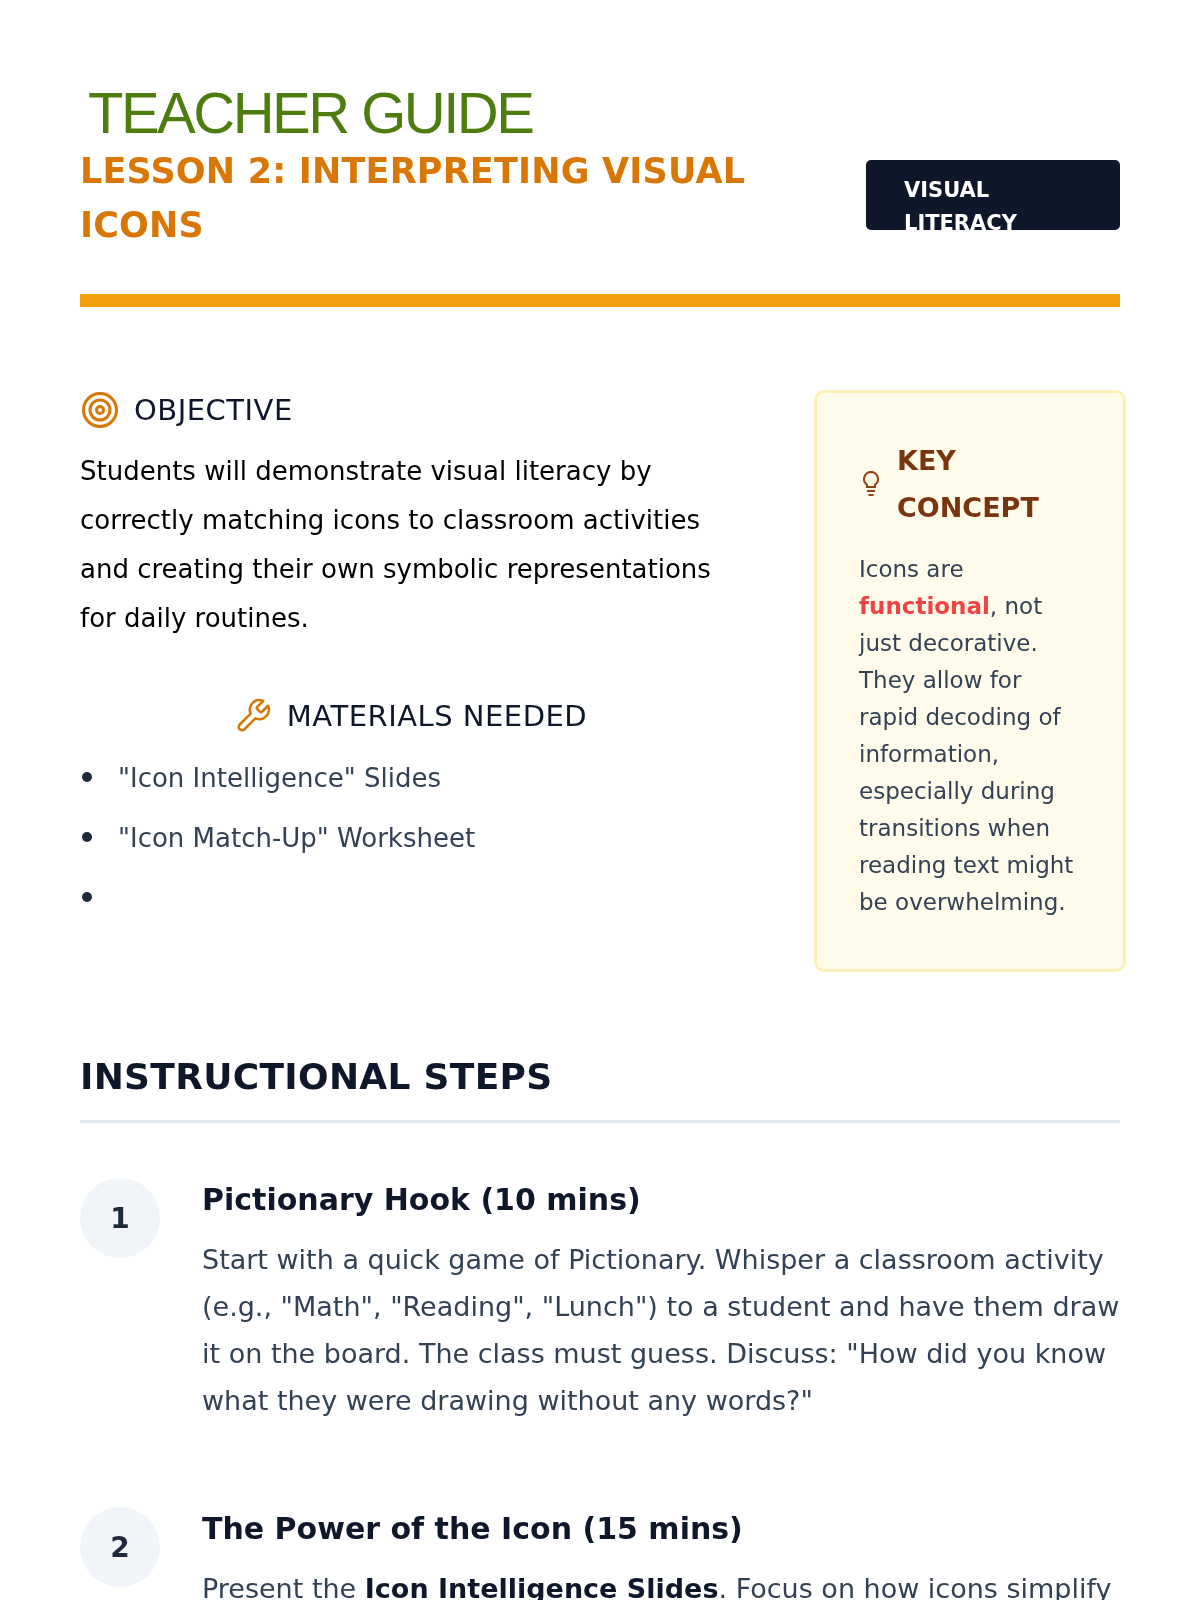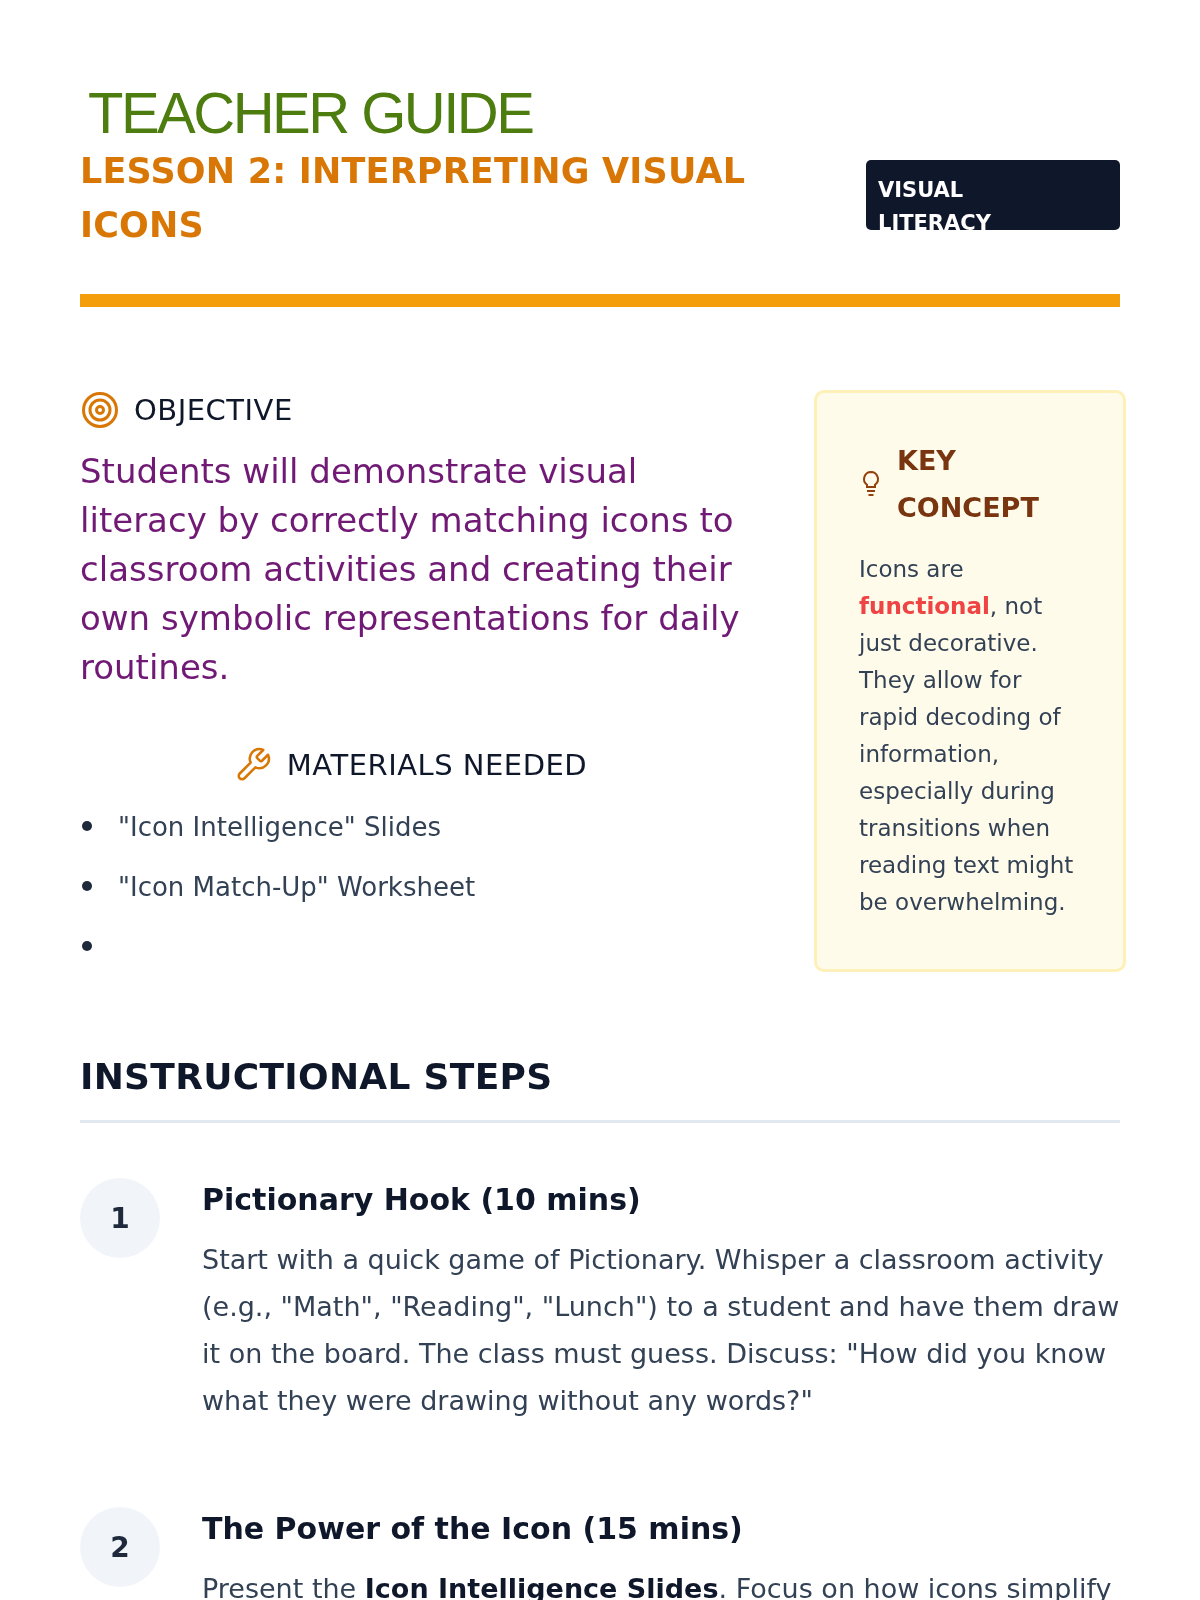--- a/index.html
+++ b/index.html
@@ -4,29 +4,29 @@
   <style>
     * { box-sizing: border-box; margin: 0; padding: 0; }
     html, body { width: 1200px; height: 1600px; background: #ffffff; overflow: hidden; }
     body { font-family: "DejaVu Sans", sans-serif; color: #1e293b; }
     .page { position: relative; width: 1200px; height: 1600px; padding: 0 80px; }
 
     
     .header { position: absolute; left: 80px; right: 80px; top: 78px; height: 230px; }
     .doc-title { position: absolute; left: 0; top: 0; font-family: "Liberation Sans", sans-serif; font-weight: 400; font-size: 58px; letter-spacing: -2.5px; color: #4d7c0f; line-height: 70px; margin-left: 8px; }
     .lesson-title { position: absolute; left: 0; top: 66px; width: 700px; font-family: "DejaVu Sans", sans-serif; font-weight: 700; font-size: 35px; line-height: 54px; color: #d97706; letter-spacing: 0.2px; }
-    .tag { position: absolute; right: 0; top: 82px; width: 254px; height: 70px; background: #0f172a; border-radius: 5px; padding: 14px 12px; color: #ffffff; font-weight: 700; font-size: 21px; line-height: 33px; }
+    .tag { position: absolute; right: 0; top: 82px; width: 254px; height: 70px; background: #0f172a; border-radius: 5px; padding: 14px 38px; color: #ffffff; font-weight: 700; font-size: 21px; line-height: 33px; }
     .header-rule { position: absolute; left: 80px; right: 80px; top: 294px; height: 13px; background: #f59e0b; }
 
     
     .left-col { position: absolute; left: 80px; top: 385px; width: 660px; }
     .section-head { display: flex; align-items: center; gap: 14px; height: 50px; }
     .section-head .icon { width: 40px; height: 40px; display: flex; align-items: center; justify-content: center; }
     .section-head h2 { font-weight: 400; font-size: 29px; color: #0f172a; letter-spacing: 0.5px; }
-    .objective-text { margin-top: 12px; font-size: 34px; line-height: 49px; color: #701a75; width: 660px; }
+    .objective-text { margin-top: 12px; font-size: 26px; line-height: 49px; color: #000000; width: 660px; }
     .materials-head { margin-top: 48px; justify-content: center; }
     .materials-list { list-style: none; margin-top: 14px; }
     .materials-list li { font-size: 26px; line-height: 47px; color: #334155; margin-bottom: 13px; }
     .materials-list li .bullet { display: inline-block; width: 10px; height: 10px; border-radius: 50%; background: #1e293b; margin: 0 26px 5px 2px; vertical-align: middle; }
 
     
     .key-card { position: absolute; left: 814px; top: 390px; width: 312px; height: 582px; background: #fefbeb; border: 3px solid #fdf0b8; border-radius: 10px; padding: 44px 40px 0 42px; }
     .key-head { display: flex; align-items: center; gap: 14px; }
     .key-head .icon { width: 24px; height: 30px; display: flex; align-items: center; justify-content: center; }
     .key-head h3 { font-weight: 700; font-size: 27px; line-height: 47px; color: #78350f; }

